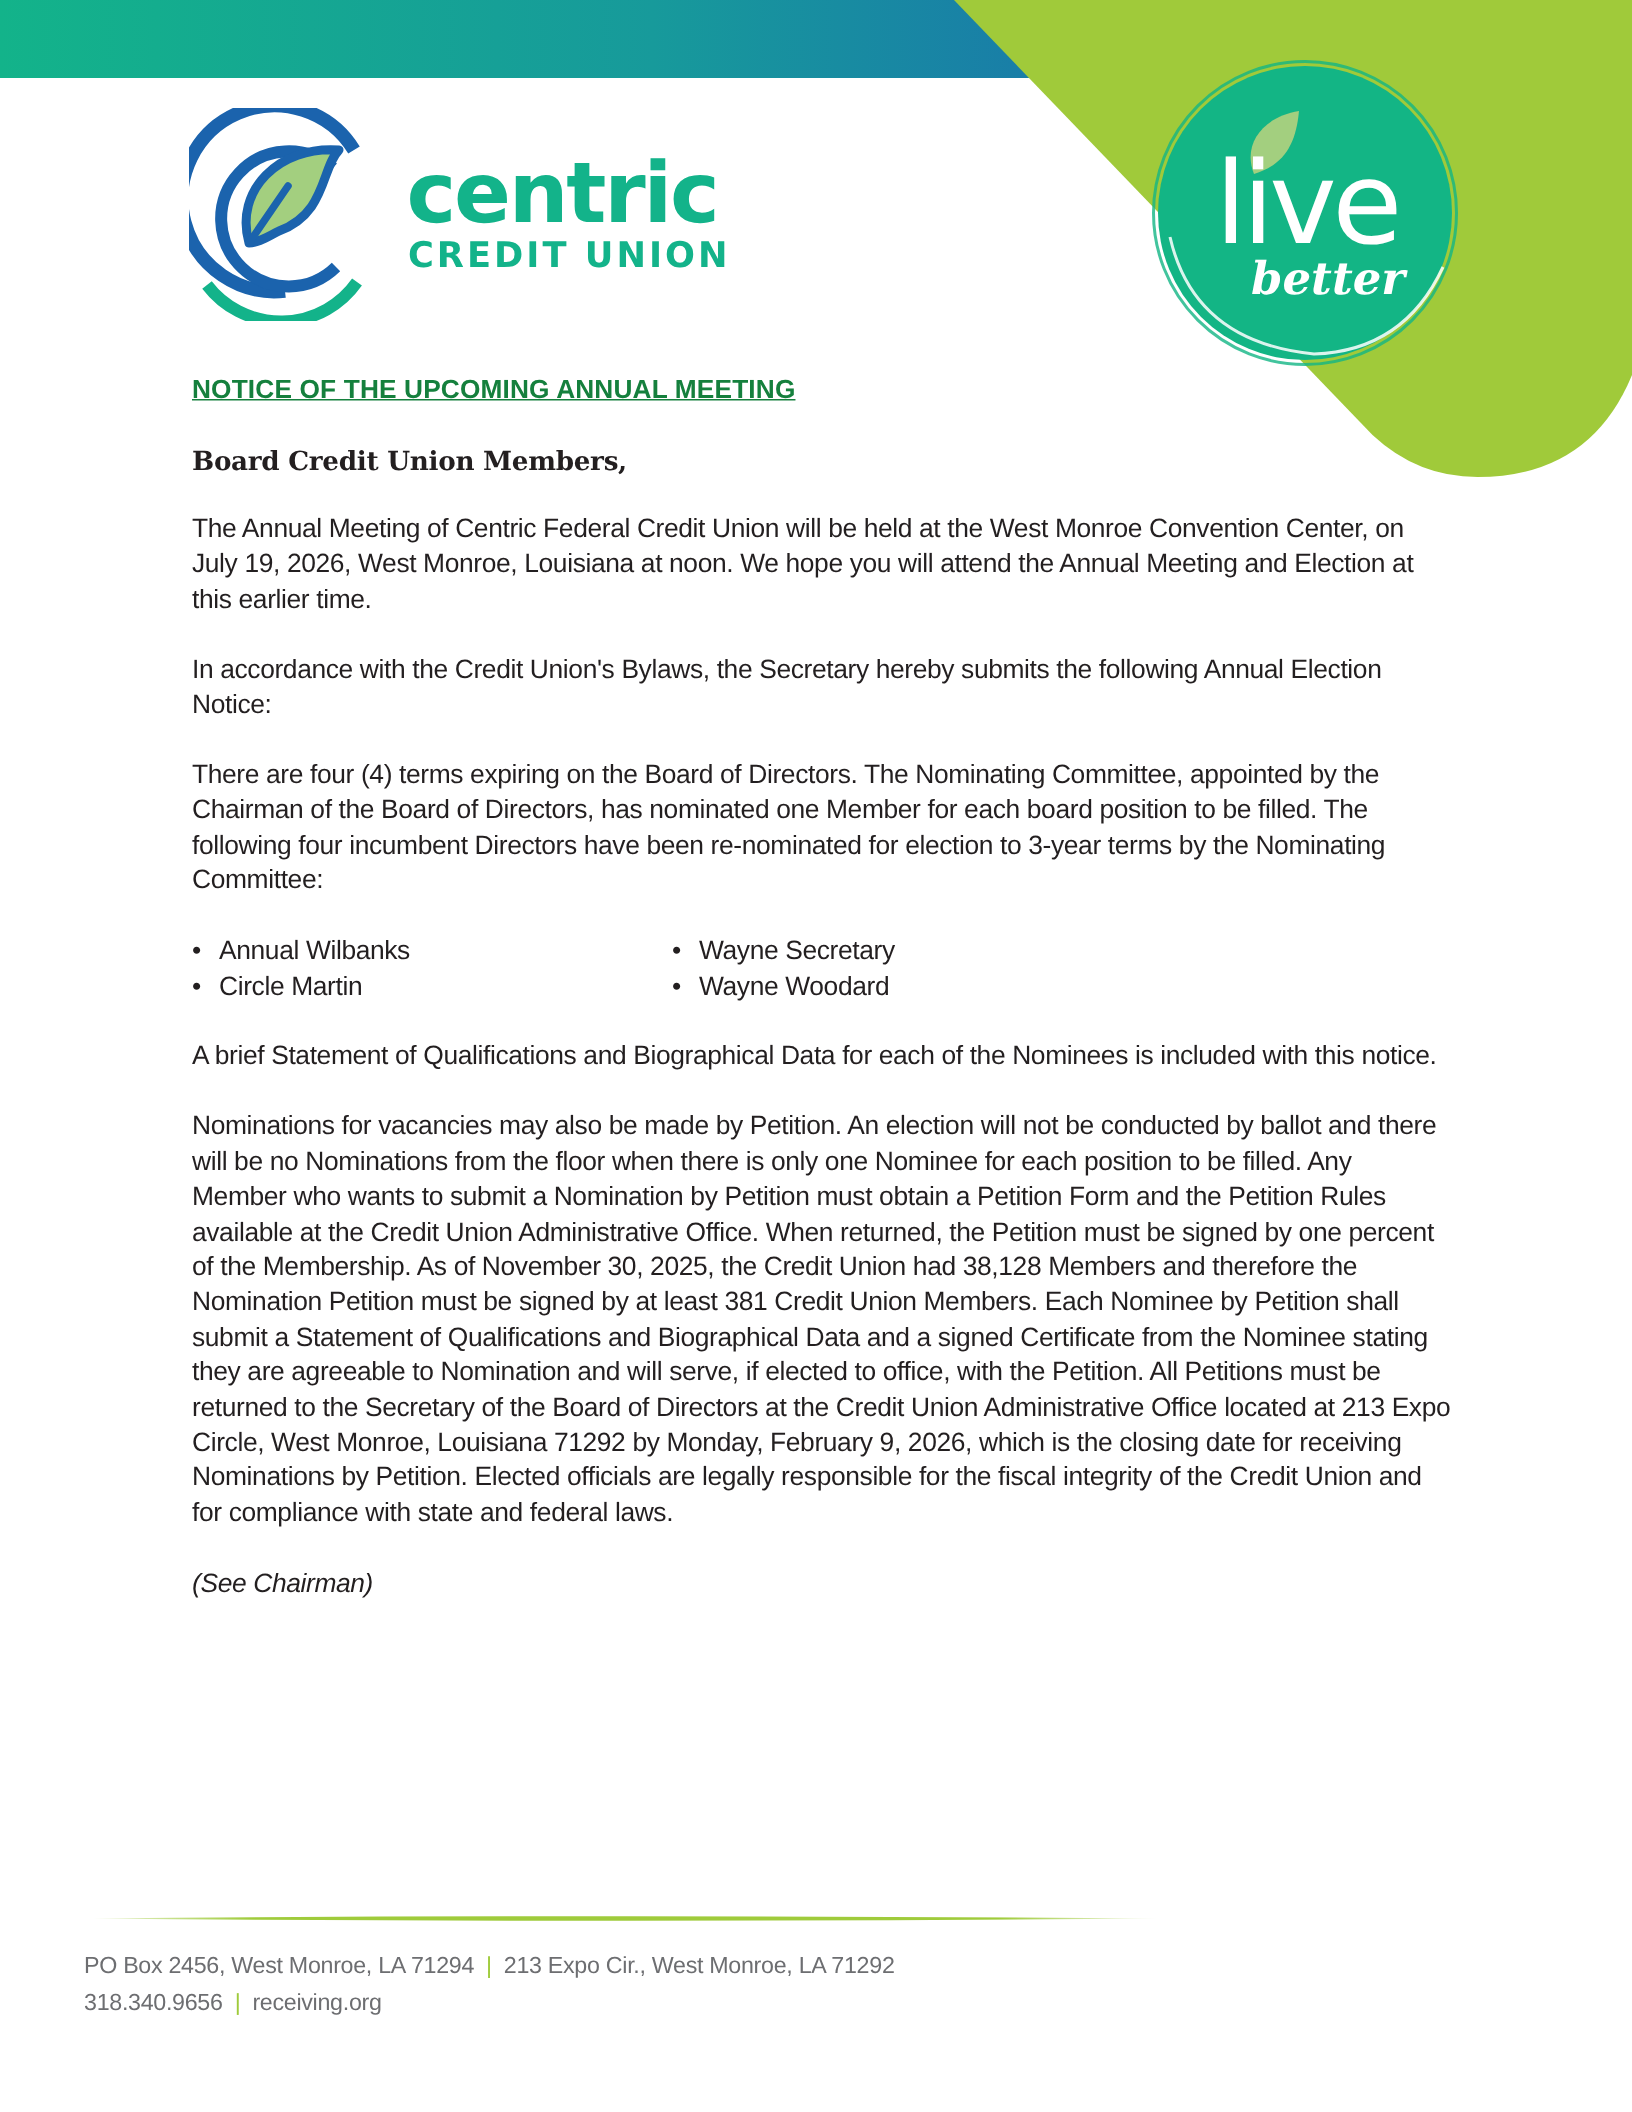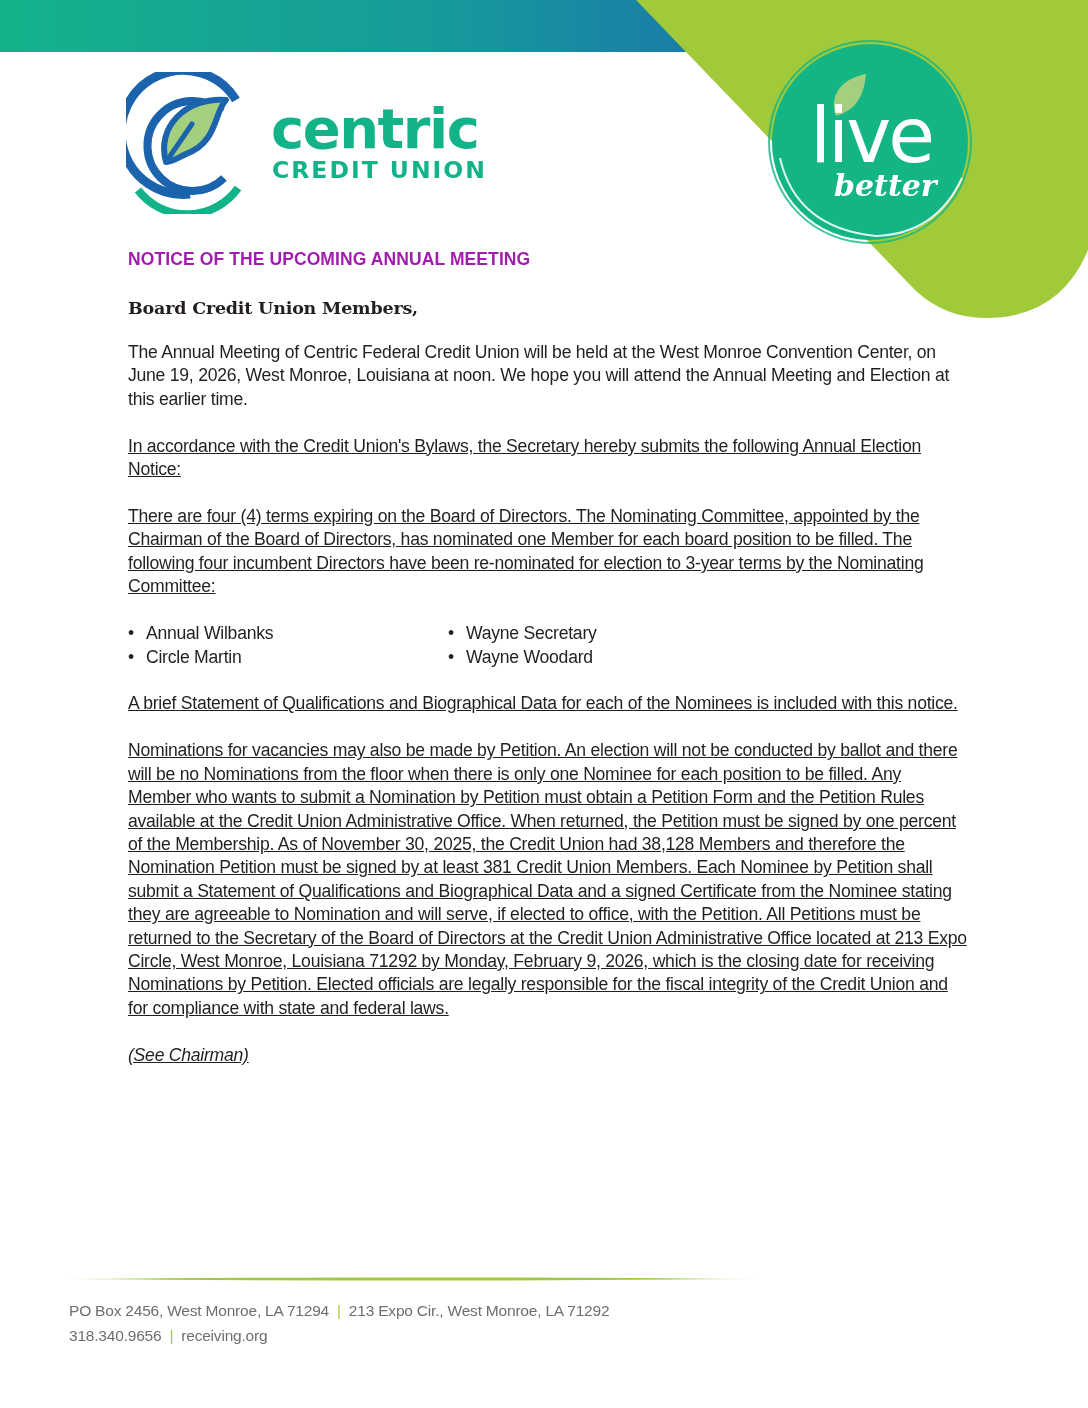--- a/index.html
+++ b/index.html
@@ -13,42 +13,42 @@
     position: absolute; left: 0; top: 0; width: 1088px; height: 52px;
     background: linear-gradient(90deg, #13b38a 0%, #179a9b 40%, #1a6fae 75%, #1b63ad 100%);
   }
   .green-wedge { position: absolute; left: 0; top: 0; }
   .logo { position: absolute; left: 126px; top: 72px; }
   .badge { position: absolute; left: 766px; top: 38px; }
 
   .content { position: absolute; left: 128px; top: 248px; width: 840px; }
   .heading {
     font-size: 17.5px; font-weight: bold; letter-spacing: 0.1px; margin: 0;
-    line-height: 22px; color: #a21caf;
+    line-height: 22px; color: #15803d; text-decoration: underline;
   }
   .salutation {
     font-family: "DejaVu Serif", serif;
     font-size: 17.5px; font-weight: bold; margin: 26px 0 0 0; line-height: 24px; letter-spacing: -0.2px;
   }
   p.body {
     font-size: 17.6px; line-height: 23.4px; margin: 0; color: #231f20;
     letter-spacing: -0.25px;
   }
   .p1 { margin-top: 21px !important; }
-  .gap { margin-top: 23.5px !important; text-decoration: underline; }
+  .gap { margin-top: 23.5px !important; }
   .nominees {
     display: grid; grid-template-columns: 320px 320px; margin-top: 23.5px;
     font-size: 17.6px; line-height: 23.4px; letter-spacing: -0.25px;
   }
   .nominee { position: relative; padding-left: 18px; }
   .nominee .bullet { position: absolute; left: 0; top: 0; }
   .see-reverse { font-style: italic; }
 
   .footer-line { position: absolute; left: 62px; top: 1276px; }
-  .footer { position: absolute; left: 69px; top: 1298px; font-size: 15.5px; color: #6d6e71; line-height: 25px; letter-spacing: -0.2px; }
+  .footer { position: absolute; left: 56px; top: 1298px; font-size: 15.5px; color: #6d6e71; line-height: 25px; letter-spacing: -0.2px; }
   .sep { color: #9fcb3b; margin: 0 8px; }
 </style>
 </head>
 <body>
 
 <div class="top-band"></div>
 <svg class="green-wedge" width="1088" height="330" viewBox="0 0 1088 330">
   <path d="M636 0 L1088 0 L1088 250 Q1060 318 985 318 Q945 318 915 290 Z" fill="#a0ca3a"></path>
 </svg>
 
@@ -69,21 +69,21 @@
   <circle cx="104" cy="104" r="101" fill="none" stroke="#13b585" stroke-width="2" opacity="0.8"></circle>
   <path d="M14 120 Q30 190 110 198 Q170 196 196 140" fill="none" stroke="#ffffff" stroke-width="2" opacity="0.85"></path>
   <path d="M70 78 C 62 58, 76 40, 100 36 C 98 58, 90 72, 70 78 Z" fill="#a3cf7f"></path>
   <text x="44" y="124" font-family="DejaVu Sans, sans-serif" font-size="76" font-weight="normal" fill="#ffffff" letter-spacing="-3">live</text>
   <text x="68" y="158" font-family="DejaVu Serif, serif" font-size="30" font-style="italic" font-weight="bold" fill="#ffffff">better</text>
 </svg>
 
 <div class="content">
   <h1 class="heading">NOTICE OF THE UPCOMING ANNUAL MEETING</h1>
   <div class="salutation">Board Credit Union Members,</div>
-  <p class="body p1">The Annual Meeting of Centric Federal Credit Union will be held at the West Monroe Convention Center, on June 19, 2026, West Monroe, Louisiana at noon. We hope you will attend the Annual Meeting and Election at this earlier time.</p>
+  <p class="body p1">The Annual Meeting of Centric Federal Credit Union will be held at the West Monroe Convention Center, on July 19, 2026, West Monroe, Louisiana at noon. We hope you will attend the Annual Meeting and Election at this earlier time.</p>
   <p class="body gap">In accordance with the Credit Union's Bylaws, the Secretary hereby submits the following Annual Election Notice:</p>
   <p class="body gap">There are four (4) terms expiring on the Board of Directors. The Nominating Committee, appointed by the Chairman of the Board of Directors, has nominated one Member for each board position to be filled.  The following four incumbent Directors have been re-nominated for election to 3-year terms by the Nominating Committee:</p>
   <div class="nominees">
     <div class="nominee"><span class="bullet">•</span><span>Annual Wilbanks</span></div>
     <div class="nominee"><span class="bullet">•</span><span>Wayne Secretary</span></div>
     <div class="nominee"><span class="bullet">•</span><span>Circle Martin</span></div>
     <div class="nominee"><span class="bullet">•</span><span>Wayne Woodard</span></div>
   </div>
   <p class="body gap">A brief Statement of Qualifications and Biographical Data for each of the Nominees is included with this notice.</p>
   <p class="body gap">Nominations for vacancies may also be made by Petition.  An election will not be conducted by ballot and there will be no Nominations from the floor when there is only one Nominee for each position to be filled.  Any Member who wants to submit a Nomination by Petition must obtain a Petition Form and the Petition Rules available at the Credit Union Administrative Office.  When returned, the Petition must be signed by one percent of the Membership.  As of November 30, 2025, the Credit Union had 38,128 Members and therefore the Nomination Petition must be signed by at least 381 Credit Union Members.  Each Nominee by Petition shall submit a Statement of Qualifications and Biographical Data and a signed Certificate from the Nominee stating they are agreeable to Nomination and will serve, if elected to office, with the Petition.  All Petitions must be returned to the Secretary of the Board of Directors at the Credit Union Administrative Office located at 213 Expo Circle, West Monroe, Louisiana 71292 by Monday, February 9, 2026, which is the closing date for receiving Nominations by Petition.  Elected officials are legally responsible for the fiscal integrity of the Credit Union and for compliance with state and federal laws.</p>

